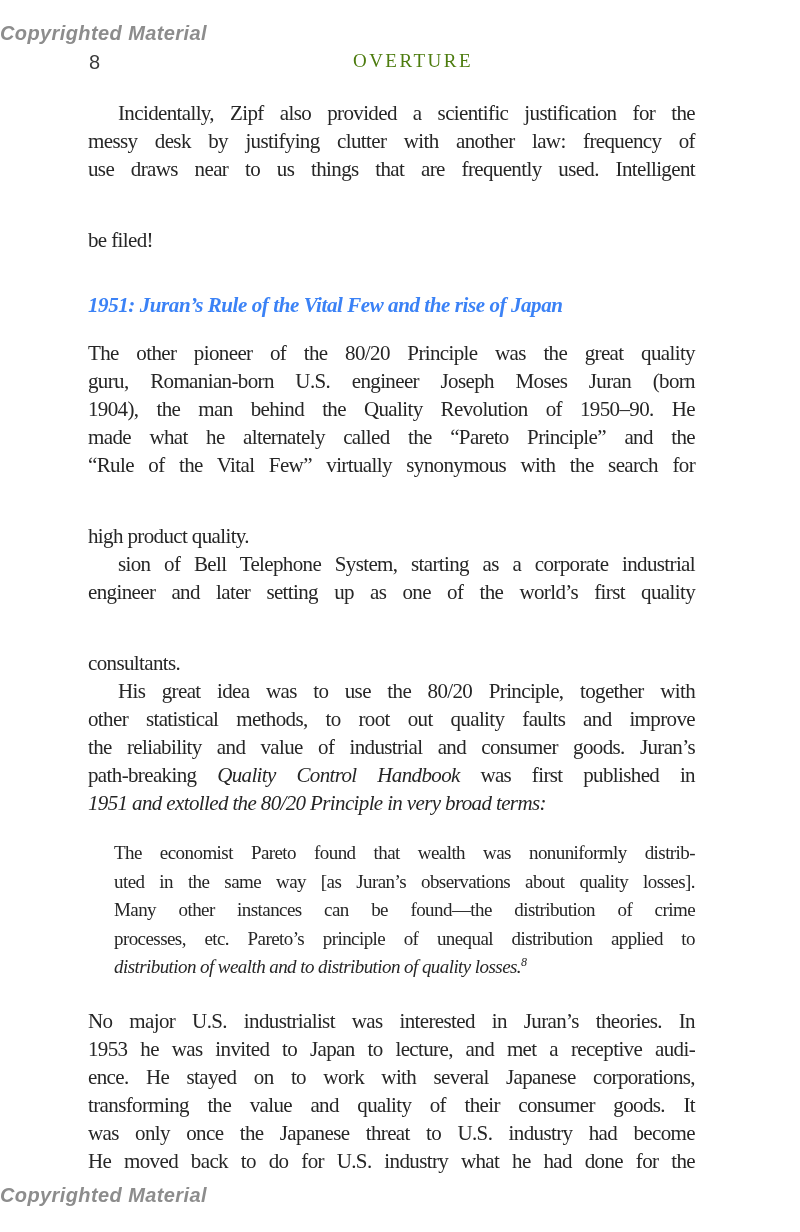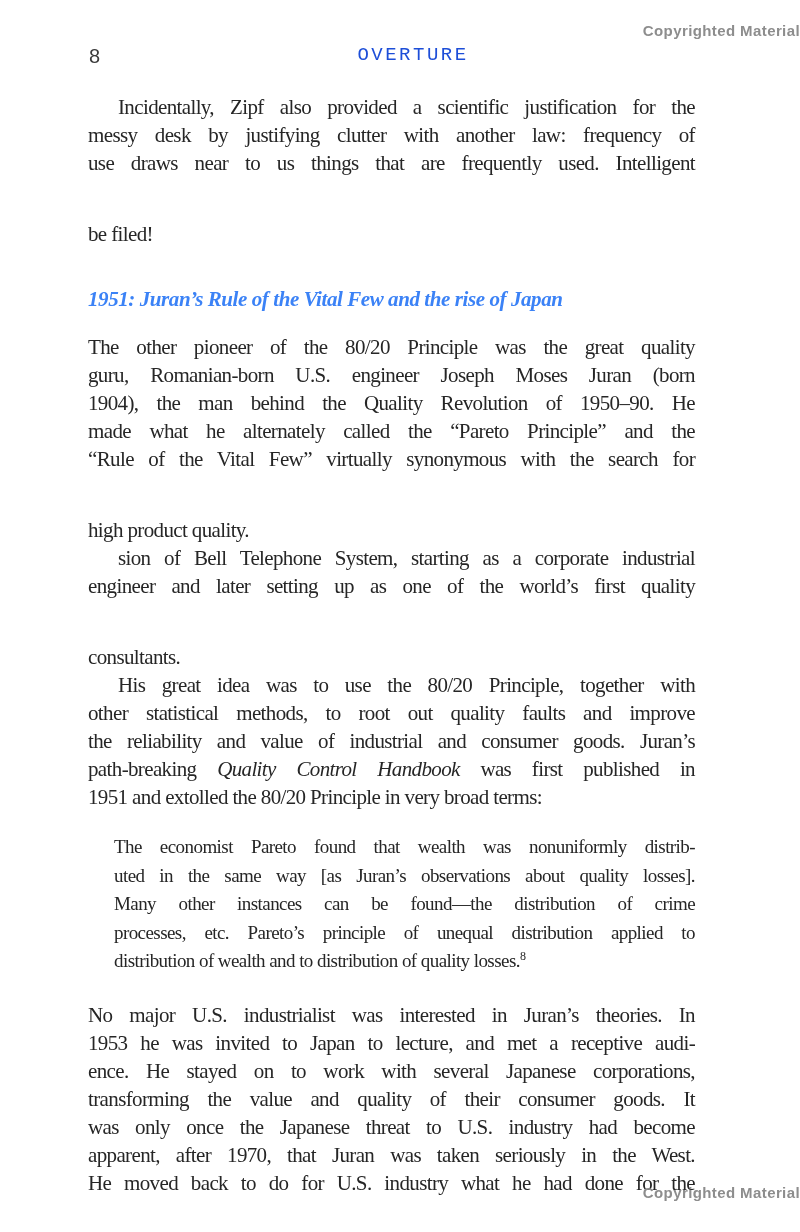--- a/index.html
+++ b/index.html
@@ -5,64 +5,65 @@
   html, body { margin: 0; padding: 0; background: #ffffff; }
   .page {
     position: relative;
     width: 800px;
     height: 1232px;
     background: #ffffff;
     overflow: hidden;
     font-family: "Liberation Serif", serif;
   }
   .copy-note {
-    text-align: right;
+    text-align: left;
     font-family: "Liberation Sans", sans-serif;
-    font-size: 15px;
+    font-size: 20px;
     font-weight: 600;
     letter-spacing: 0.4px;
     color: #8d8d8d;
+    font-style: italic;
   }
   .copy-note-top { padding-top: 22px; }
   .copy-note-bottom { position: absolute; left: 0; right: 0; top: 1184px; }
   .header-row {
     position: relative;
     height: 26px;
     margin-top: 5px;
   }
   .page-num {
     position: absolute;
     left: 89px;
     top: 1px;
     font-family: "Liberation Sans", sans-serif;
     font-size: 20px;
     color: #3c3c3c;
   }
   .running-head {
     text-align: center;
-    font-family: Liberation Mono, monospace;
+    font-family: Liberation Serif, serif;
     font-size: 19px;
     letter-spacing: 2.5px;
-    color: #1d4ed8;
+    color: #4d7c0f;
     margin-left: 26px;
   }
   .body-col {
     width: 607px;
     margin: 23px 0 0 88px;
     font-size: 21px;
     line-height: 28px;
     letter-spacing: -0.03em;
     color: #262626;
   }
   .tline {
     text-align: justify;
     text-align-last: justify;
     text-justify: inter-word;
   }
-  .tline-left { text-align: center; text-align-last: left; }
+  .tline-left { text-align: center; text-align-last: left; font-style: italic; }
   [data-last-left] .tline:last-child { text-align-last: left; margin-top: 43px; }
   .indent-first .tline:first-child { text-indent: 30px; }
   .section-heading {
     margin-top: 37px;
     font-size: 21px;
     font-weight: bold;
     font-style: italic;
     letter-spacing: -0.02em;
     color: #3b82f6;
     white-space: nowrap;
@@ -145,21 +146,20 @@
         <span>distribution of wealth and to distribution of quality losses.</span><sup class="footnote">8</sup>
       </div>
     </div>
 
     <div class="para para-after-quote">
         <div class="tline">No major U.S. industrialist was interested in Juran’s theories. In</div>
         <div class="tline">1953 he was invited to Japan to lecture, and met a receptive audi-</div>
         <div class="tline">ence. He stayed on to work with several Japanese corporations,</div>
         <div class="tline">transforming the value and quality of their consumer goods. It</div>
         <div class="tline">was only once the Japanese threat to U.S. industry had become</div>
-        <div class="tline">apparent, after 1970, that Juran was taken seriously in the West.</div>
         <div class="tline">He moved back to do for U.S. industry what he had done for the</div>
       </div>
 
   </div>
 
   <div class="copy-note copy-note-bottom">Copyrighted Material</div>
 
 </div>
 
 </body></html>

